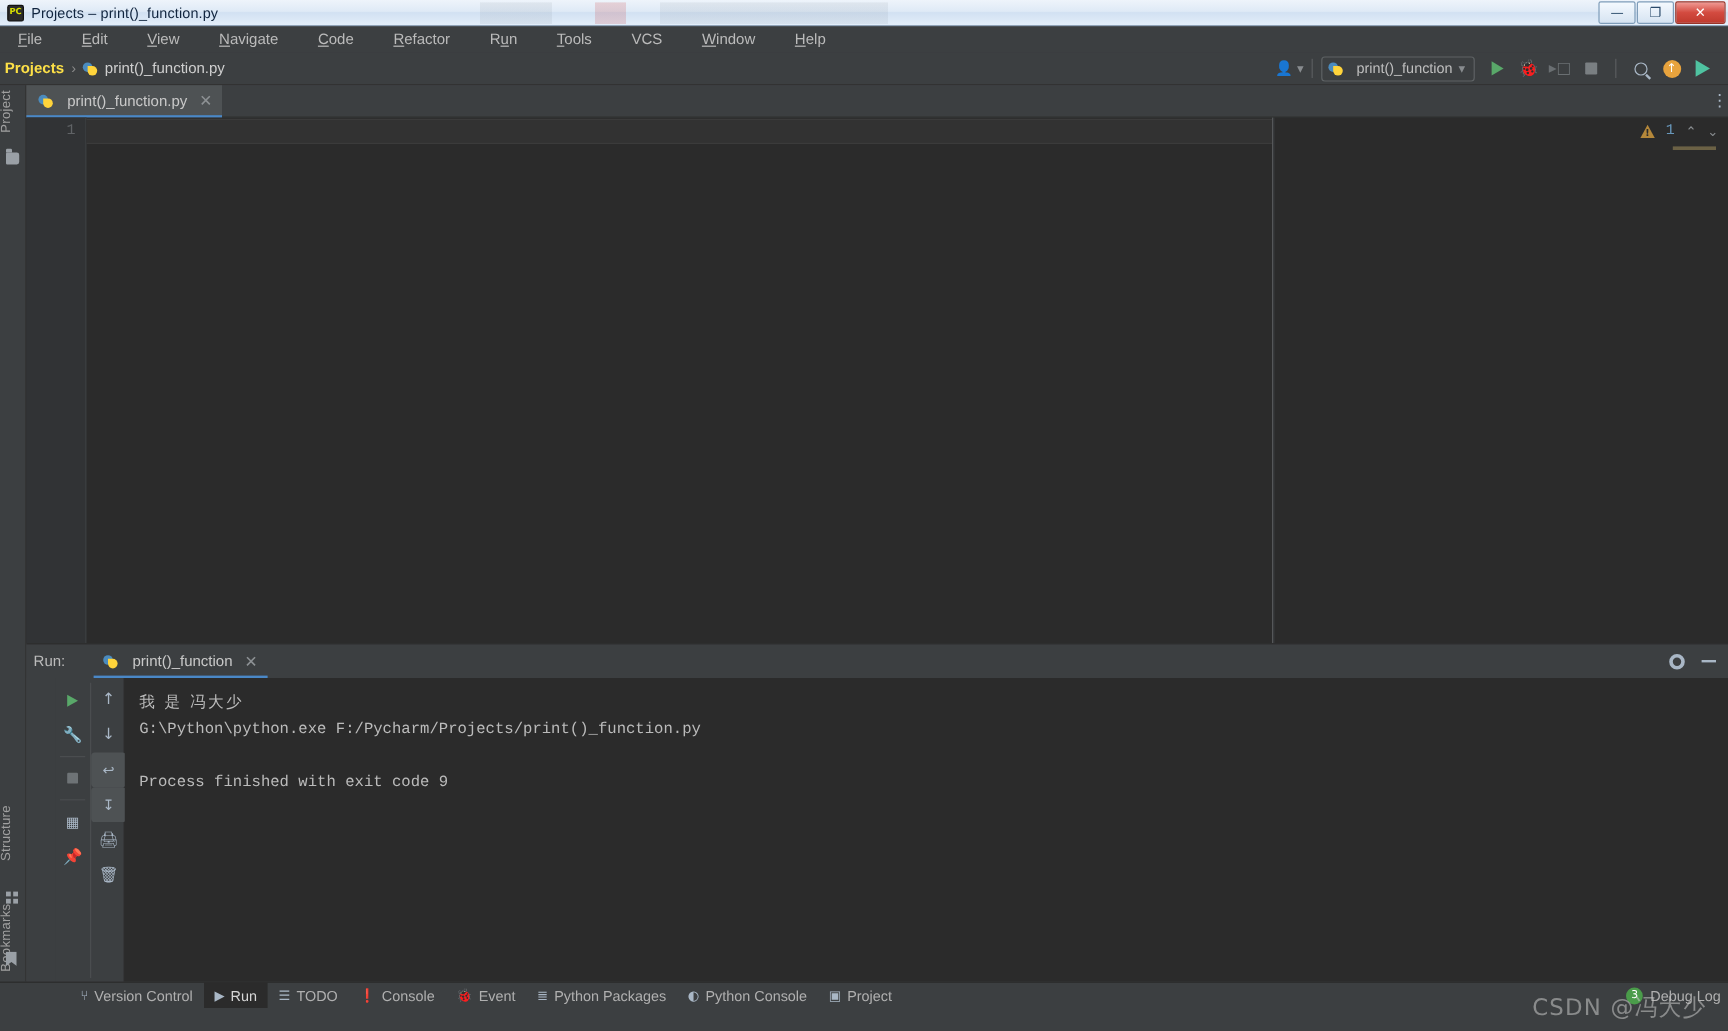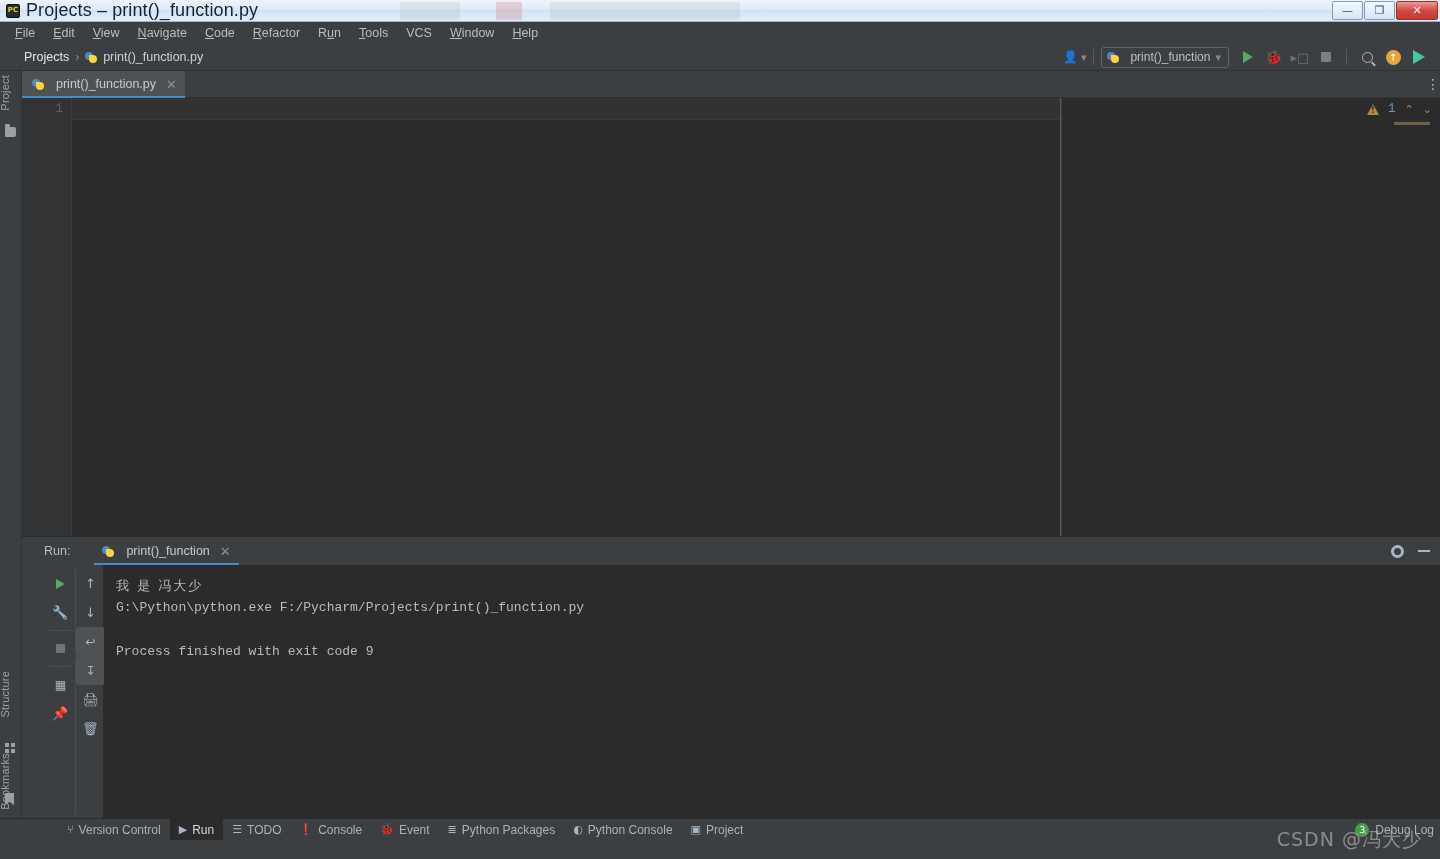--- a/index.html
+++ b/index.html
@@ -18,21 +18,21 @@
     border-bottom:1px solid #9db4cc;
     display:flex; align-items:center;
   }
   .tb-icon{
     width:14px; height:14px; margin-left:6px; margin-right:6px;
     background:#2b2b2b; border:1px solid #111; border-radius:2px;
     display:flex; align-items:center; justify-content:center;
     font-size:7px; color:#d8e000; font-weight:bold;
     font-family:"DejaVu Sans", sans-serif; line-height:1;
   }
-  .tb-title{ font-size:18px; color:#10243e; letter-spacing:.1px; }
+  .tb-title{ font-size:12px; color:#10243e; letter-spacing:.1px; }
   .tb-ghost{
     position:absolute; left:400px; top:2px; width:560px; height:18px;
     opacity:.22; pointer-events:none;
     background:
       linear-gradient(to right, rgba(120,130,140,.5) 0 60px, transparent 60px 96px,
        rgba(200,60,60,.85) 96px 122px, transparent 122px 150px,
        rgba(110,120,130,.45) 150px 340px, transparent 340px 560px);
   }
   .winbtns{ position:absolute; right:2px; top:1px; display:flex; gap:1px; }
   .wbtn{
@@ -43,34 +43,34 @@
   }
   .wbtn.close{
     width:42px;
     background:linear-gradient(to bottom,#f09a94,#d34b40 50%,#c03a2e);
     border-color:#9a3226; color:#fff; font-weight:bold;
   }
 
   
   .menubar{
     position:absolute; left:0; top:22px; width:1440px; height:22px;
-    background:#3c3f41; display:flex; align-items:center; padding-left:6px;
+    background:#3c3f41; display:flex; align-items:center; padding-left:6px;gap:15px;
   }
   .menu-item{
     font-size:12.5px; color:#bbbbbb; padding:2px 9px; cursor:default;
   }
   .menu-item u{ text-decoration:underline; }
 
   
   .navbar{
     position:absolute; left:0; top:44px; width:1440px; height:27px;
     background:#3c3f41; display:flex; align-items:center;
     border-bottom:1px solid #323232;
   }
-  .crumb-projects{ font-size:12.5px; color:#e5e5e5; font-weight:normal; margin-left:24px; }
+  .crumb-projects{ font-size:12.5px; color:#fde047; font-weight:bold; margin-left:4px; }
   .crumb-sep{ color:#8a8a8a; font-size:12px; margin:0 6px; }
   .pyfile-ico{
     width:13px; height:13px; margin-right:5px; position:relative; flex:none;
   }
   .pyfile-ico::before{
     content:""; position:absolute; left:0; top:1px; width:8px;height:8px;
     border-radius:50% 50% 0 50%; background:#4b8bbe;
   }
   .pyfile-ico::after{
     content:""; position:absolute; left:4px; top:4px; width:8px;height:8px;
@@ -203,21 +203,21 @@
   .insp-bar{ position:absolute; right:10px; top:24px; width:36px; height:3px; background:#6b6145; }
 
   
   .runpanel{
     position:absolute; left:22px; top:536px; width:1418px; height:282px;
     background:#3c3f41; border-top:1px solid #2b2b2b;
   }
   .run-head{
     position:absolute; left:0; top:0; width:100%; height:28px; display:flex; align-items:center;
   }
-  .run-label{ font-size:12.5px; color:#bbbbbb; margin-left:22px; }
+  .run-label{ font-size:12.5px; color:#bbbbbb; margin-left:6px; }
   .run-tab{
     margin-left:24px; height:28px; display:flex; align-items:center; gap:6px;
     padding:0 8px; position:relative; color:#c9c9c9; font-size:12.5px;
   }
   .run-tab::after{ content:""; position:absolute; left:0; bottom:0; width:100%; height:2px; background:#4a88c7; }
   .run-head-right{ position:absolute; right:10px; top:0; height:28px; display:flex; align-items:center; gap:14px; }
   .gear{
     width:13px;height:13px;border-radius:50%; border:3px solid #a9b7c6; position:relative;
   }
   .gear::before{

